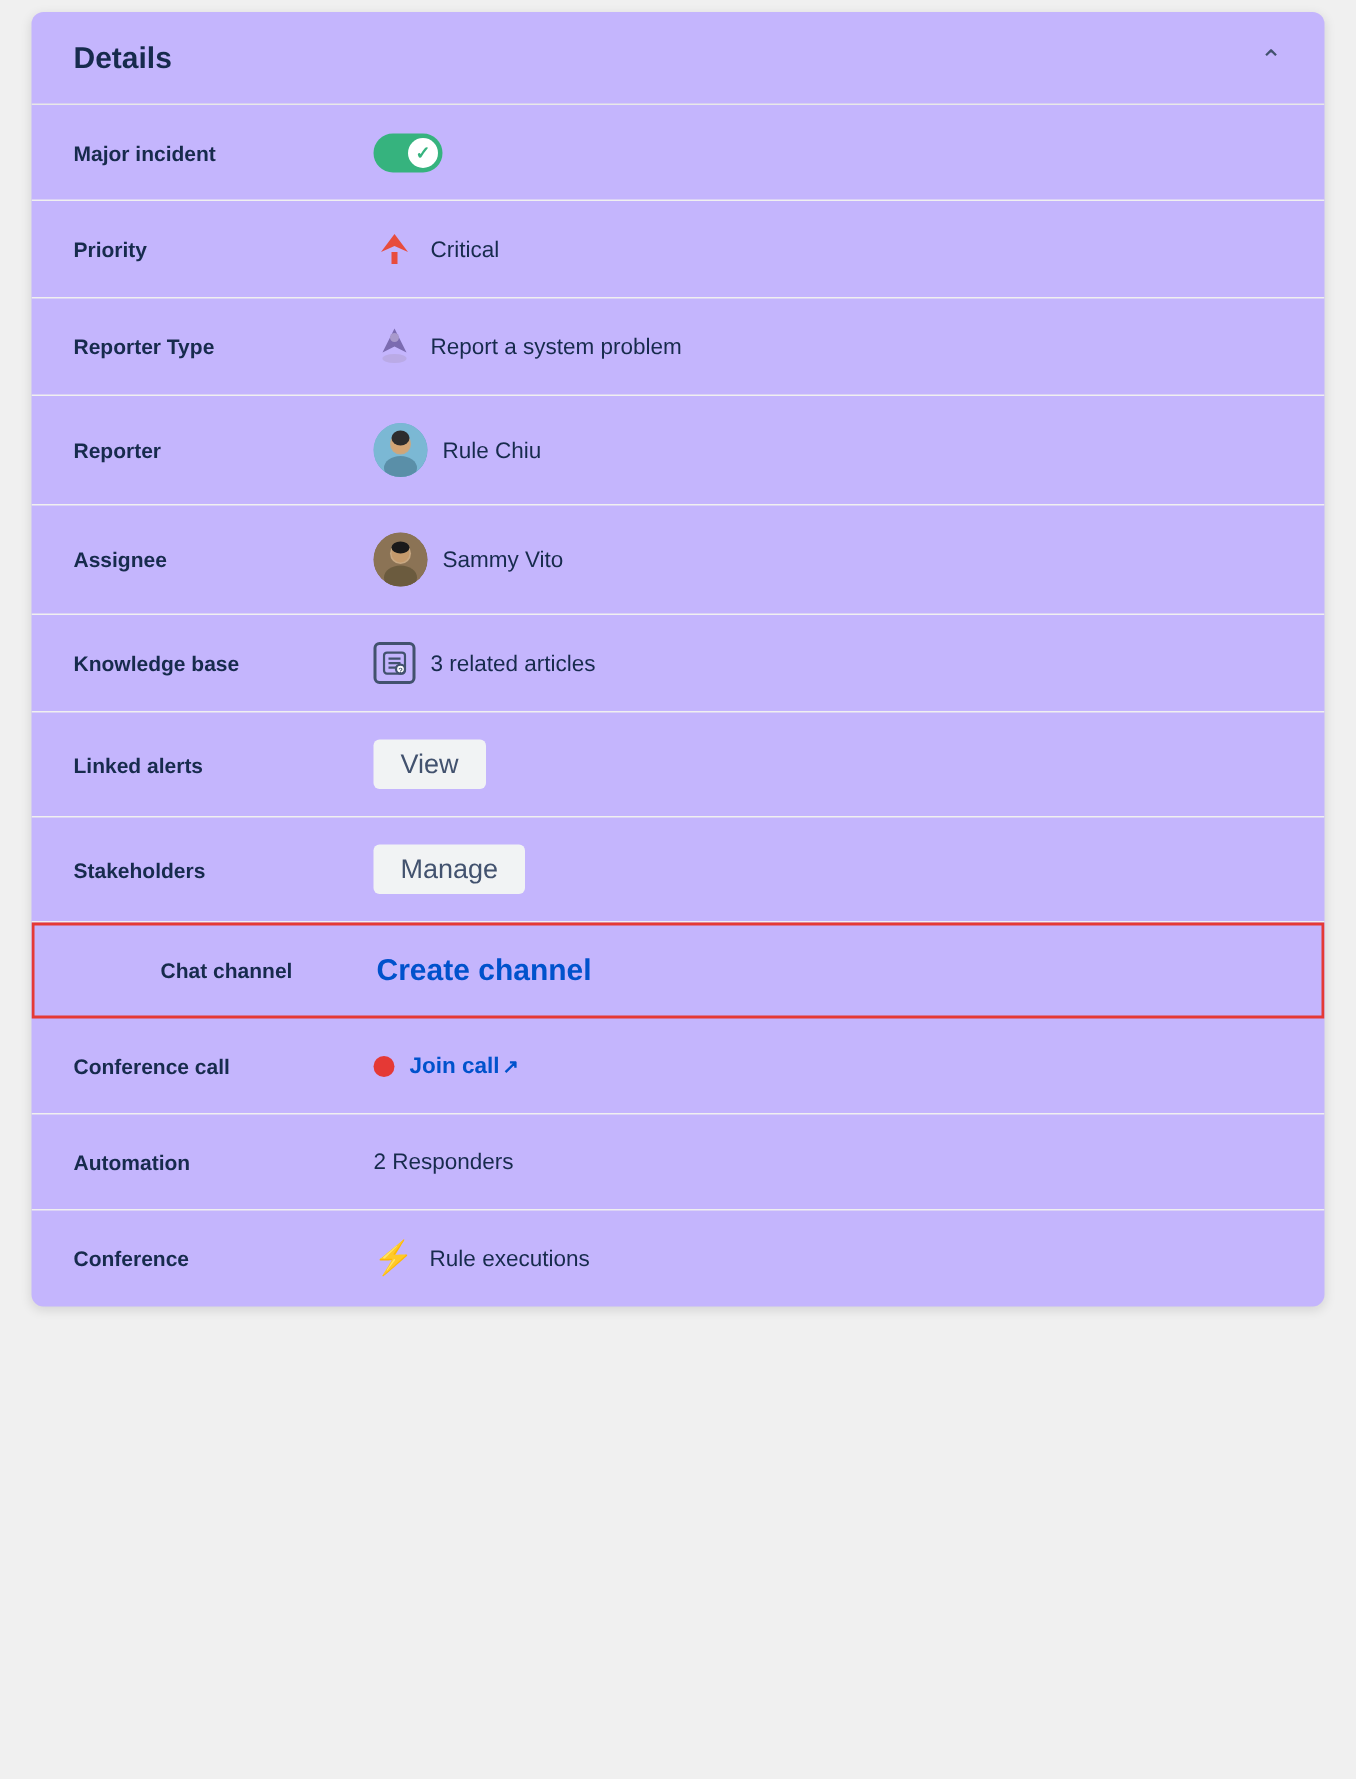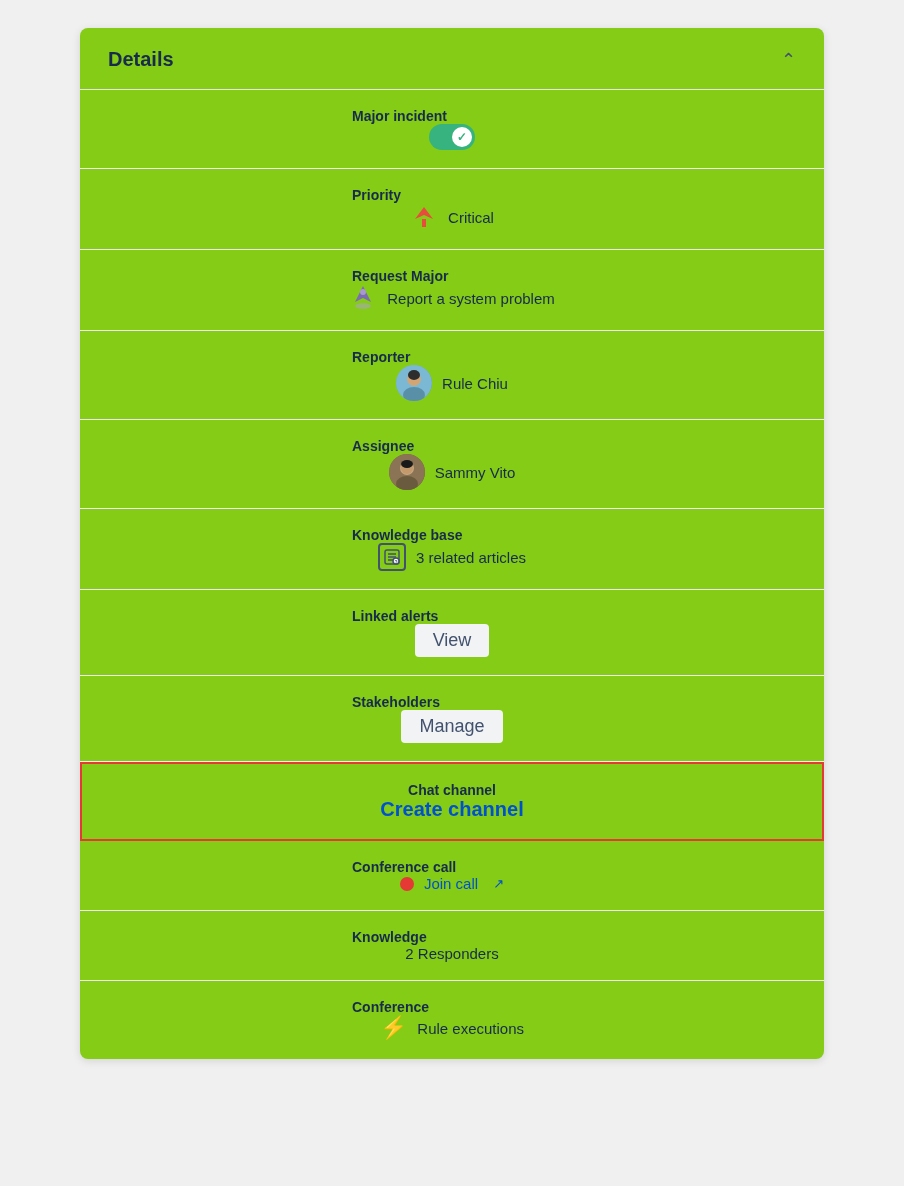--- a/index.html
+++ b/index.html
@@ -5,25 +5,25 @@
     * { box-sizing: border-box; margin: 0; padding: 0; }
     body {
       background: #f0f0f0;
       display: flex;
       justify-content: center;
       align-items: flex-start;
       min-height: 1186px;
       font-family: -apple-system, BlinkMacSystemFont, 'Segoe UI', sans-serif;
     }
     .panel {
-      background: #84cc16;
+      background: #c4b5fd;
       border-radius: 8px;
       box-shadow: 0 2px 8px rgba(0,0,0,0.12);
-      width: 744px;
-      margin: 28px auto;
+      width: 862px;
+      margin: 8px auto;
       overflow: hidden;
     }
     .panel-header {
       display: flex;
       justify-content: space-between;
       align-items: center;
       padding: 20px 28px 18px 28px;
       border-bottom: 1px solid #e8e8e8;
     }
     .panel-title {
@@ -35,21 +35,20 @@
       color: #42526e;
       font-size: 18px;
       cursor: pointer;
     }
     .row {
       display: flex;
       align-items: center;
       padding: 18px 28px;
       border-bottom: 1px solid #f0f0f0;
       min-height: 64px;
-      flex-direction: column;
     }
     .row.highlighted {
       border: 2.5px solid #e53935;
       border-radius: 0;
       margin: 0;
       text-align: center;
     }
     .row-label {
       width: 200px;
       font-size: 14px;
@@ -163,25 +162,25 @@
     .red-dot {
       width: 14px;
       height: 14px;
       background: #e53935;
       border-radius: 50%;
       flex-shrink: 0;
     }
     .join-call-link {
       color: #0052cc;
       font-size: 15px;
-      font-weight: 400;
-      cursor: pointer;
-      display: flex;
-      align-items: center;
-      gap: 15px;
+      font-weight: 700;
+      cursor: pointer;
+      display: flex;
+      align-items: center;
+      gap: 2px;
       text-align: right;
     }
     .external-icon {
       font-size: 13px;
     }
     
     .bolt-icon {
       font-size: 22px;
       color: #172b4d;
     }
@@ -217,21 +216,21 @@
         <svg width="22" height="24" viewBox="0 0 22 24">
           <polygon points="11,2 20,14 11,10 2,14" fill="#e84c3d"></polygon>
           <rect x="9" y="14" width="4" height="8" fill="#e84c3d"></rect>
         </svg>
       </div>
       <span>Critical</span>
     </div>
   </div>
 
   <div class="row">
-    <span class="row-label">Request Major</span>
+    <span class="row-label">Reporter Type</span>
     <div class="row-value">
       <div class="request-type-icon">
         <svg width="20" height="28" viewBox="0 0 20 28">
           <ellipse cx="10" cy="22" rx="8" ry="3" fill="#b0a0d0" opacity="0.5"></ellipse>
           <polygon points="10,2 18,18 10,14 2,18" fill="#7b6bb0"></polygon>
           <circle cx="10" cy="8" r="3" fill="#a899cc"></circle>
         </svg>
       </div>
       <span>Report a system problem</span>
     </div>
@@ -312,21 +311,21 @@
     <div class="row-value">
       <div class="red-dot"></div>
       <a class="join-call-link">
         <span>Join call</span>
         <span class="external-icon">↗︎</span>
       </a>
     </div>
   </div>
 
   <div class="row">
-    <span class="row-label">Knowledge</span>
+    <span class="row-label">Automation</span>
     <div class="row-value">
       <span>2 Responders</span>
     </div>
   </div>
 
   <div class="row last-row">
     <span class="row-label">Conference</span>
     <div class="row-value">
       <span class="bolt-icon">⚡</span>
       <span>Rule executions</span>

